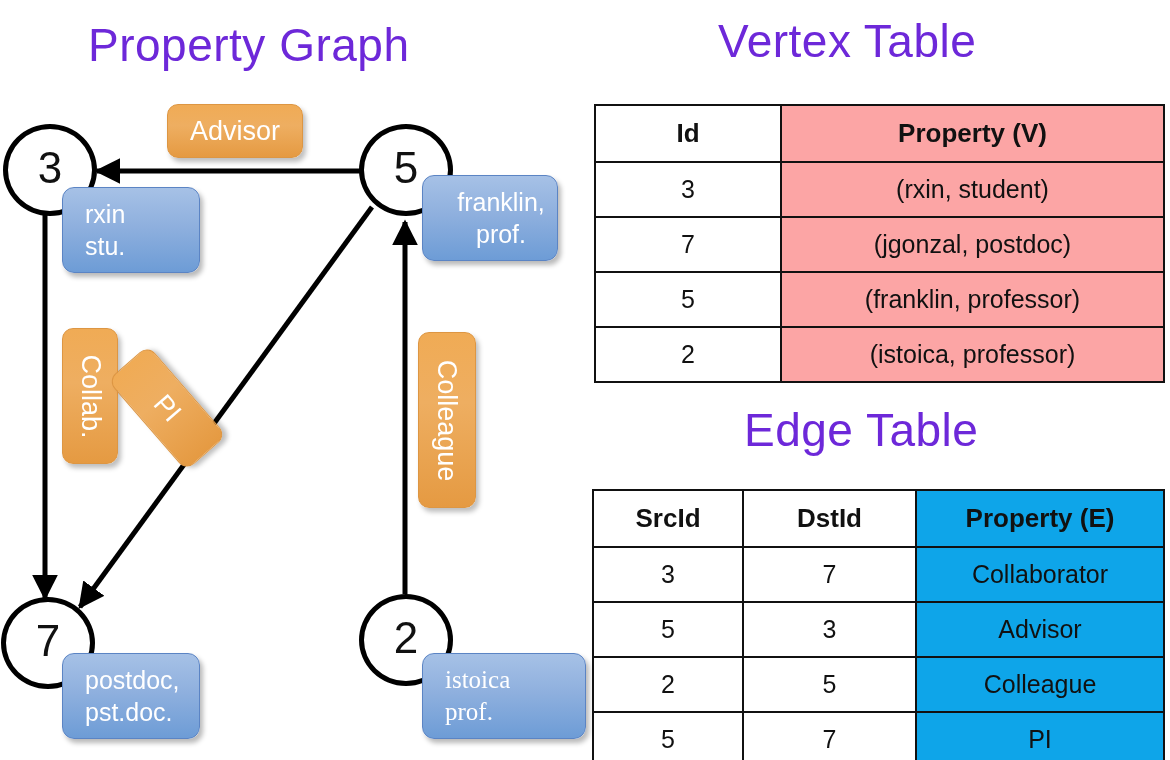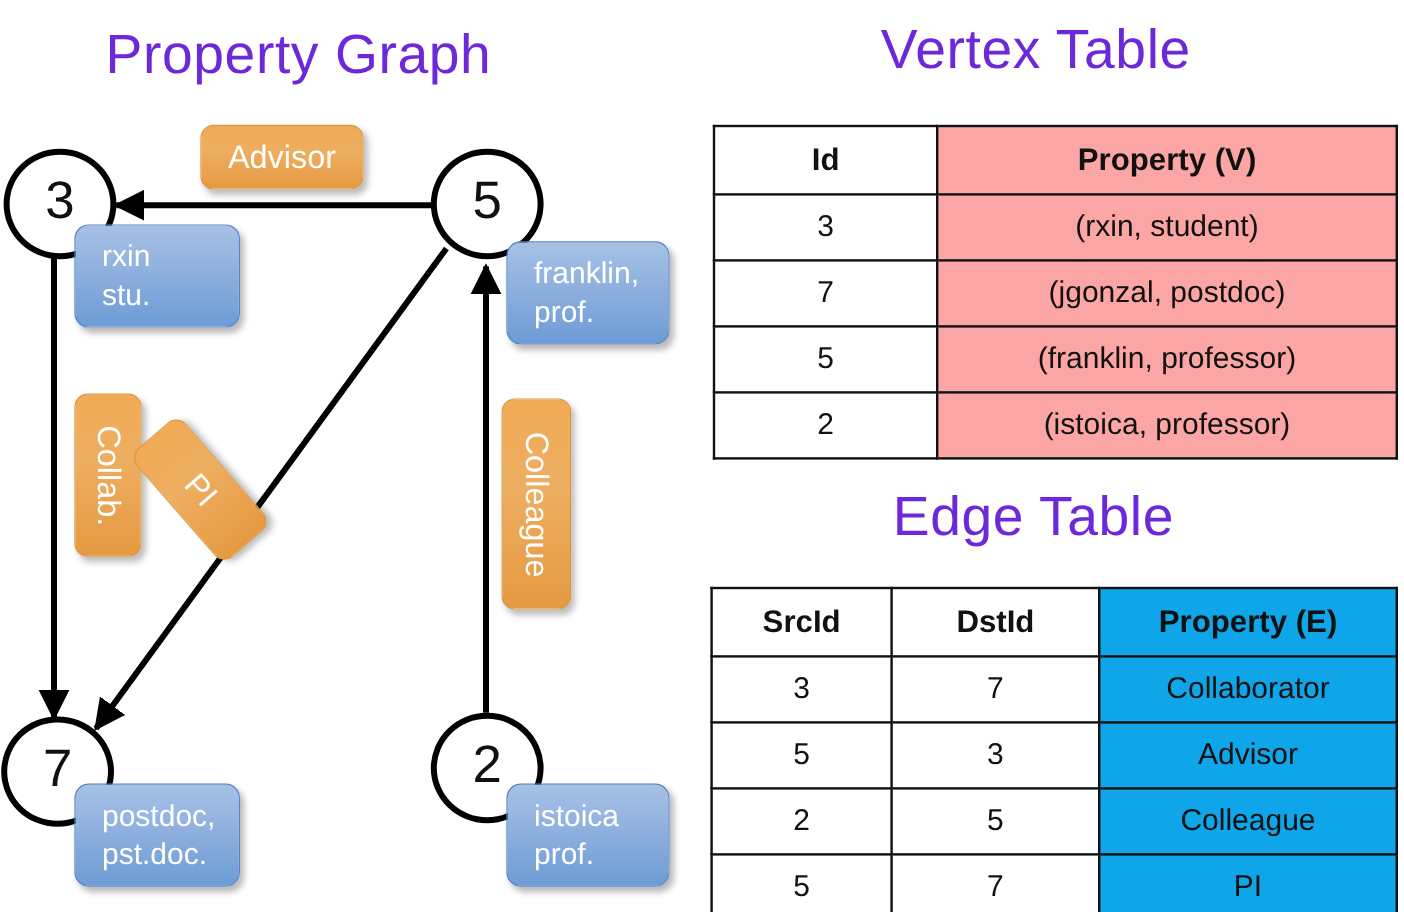--- a/index.html
+++ b/index.html
@@ -20,21 +20,21 @@
   .title {
     position: absolute;
     font-weight: 400;
     font-size: 46px;
     line-height: 1;
     letter-spacing: 0.5px;
     color: #6d28d9;
     white-space: nowrap;
   }
   #title-property-graph { left: 88px;  top: 22px; }
-  #title-vertex-table   { left: 718px; top: 18px; margin-left: 16px; }
+  #title-vertex-table   { left: 718px; top: 18px; }
   #title-edge-table     { left: 744px; top: 407px; }
 
   
   #graph-panel {
     position: absolute;
     left: 0; top: 0;
     width: 585px; height: 760px;
   }
   #graph-edges {
     position: absolute;
@@ -156,31 +156,31 @@
   </div>
   <div class="node" id="node-2" style="left:359px; top:594px; width:94px; height:92px;">
     <span>2</span>
   </div>
 
   <div class="chip-blue" style="left:62px;  top:187px; width:138px; height:86px;">
     <div>rxin</div>
     <div>stu.</div>
   </div>
 
-  <div class="chip-blue" style="left:422px; top:201px; width:136px; height:86px;">
+  <div class="chip-blue" style="left:422px; top:175px; width:136px; height:86px;text-align:center;">
     <div>franklin,</div>
     <div>prof.</div>
   </div>
 
   <div class="chip-blue" style="left:62px;  top:653px; width:138px; height:86px;">
     <div>postdoc,</div>
     <div>pst.doc.</div>
   </div>
 
-  <div class="chip-blue" style="left:422px; top:653px; width:136px; height:86px;">
+  <div class="chip-blue" style="left:422px; top:653px; width:164px; height:86px;font-family:Liberation Serif, serif;">
     <div>istoica</div>
     <div>prof.</div>
   </div>
 
   <div class="chip-orange" style="left:167px; top:104px; width:136px; height:54px;">
     <span class="lbl">Advisor</span>
   </div>
 
   <div class="chip-orange rot-cw" style="left:62px; top:328px; width:56px; height:136px;">
     <span class="lbl">Collab.</span>

